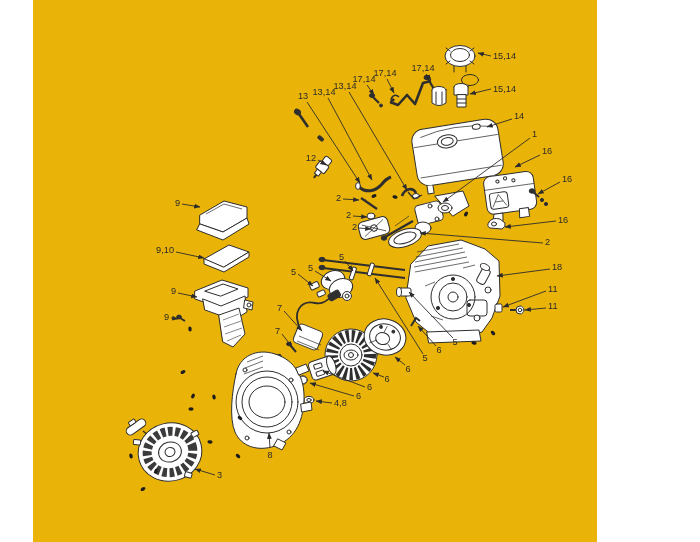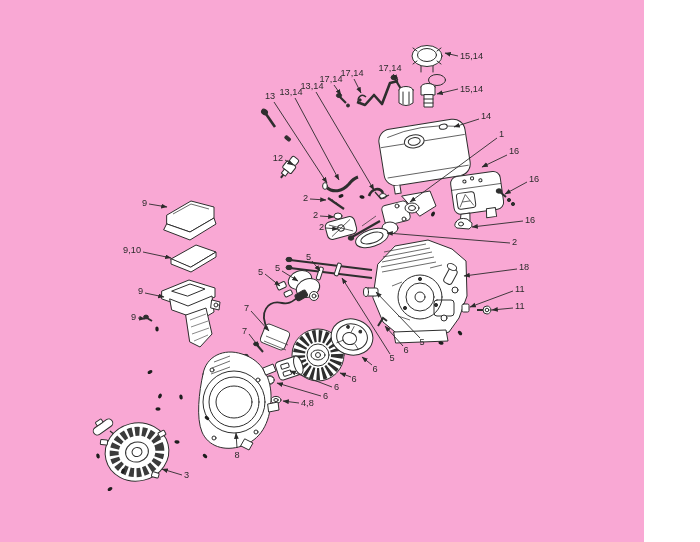--- a/index.html
+++ b/index.html
@@ -1,18 +1,19 @@
 <!DOCTYPE html>
 <html><head>
 <meta charset="utf-8">
 <style>
   html,body{margin:0;padding:0;background:#ffffff;}
   .frame{
-    position:relative;width:644px;height:542px;background:#f9a8d4;overflow:hidden;
+    position:relative;width:564px;height:542px;background:#eab308;overflow:hidden;
     font-family:"Liberation Sans",sans-serif;
+    margin-left:33px;
   }
   svg{display:block}
   .part{stroke:#2e2e2e;stroke-width:1;fill:#ffffff;stroke-linejoin:round;stroke-linecap:round;}
   .thin{stroke-width:0.7;fill:none;}
   .nofill{fill:none;}
   .dark{fill:#2f2f2f;stroke:#2f2f2f;}
   .leader{fill:none;stroke:#2b2b2b;stroke-width:0.9;}
   .callout-text{font-family:"Liberation Sans",sans-serif;font-size:9.2px;fill:#2b2b2b;}
 </style>
 </head>

